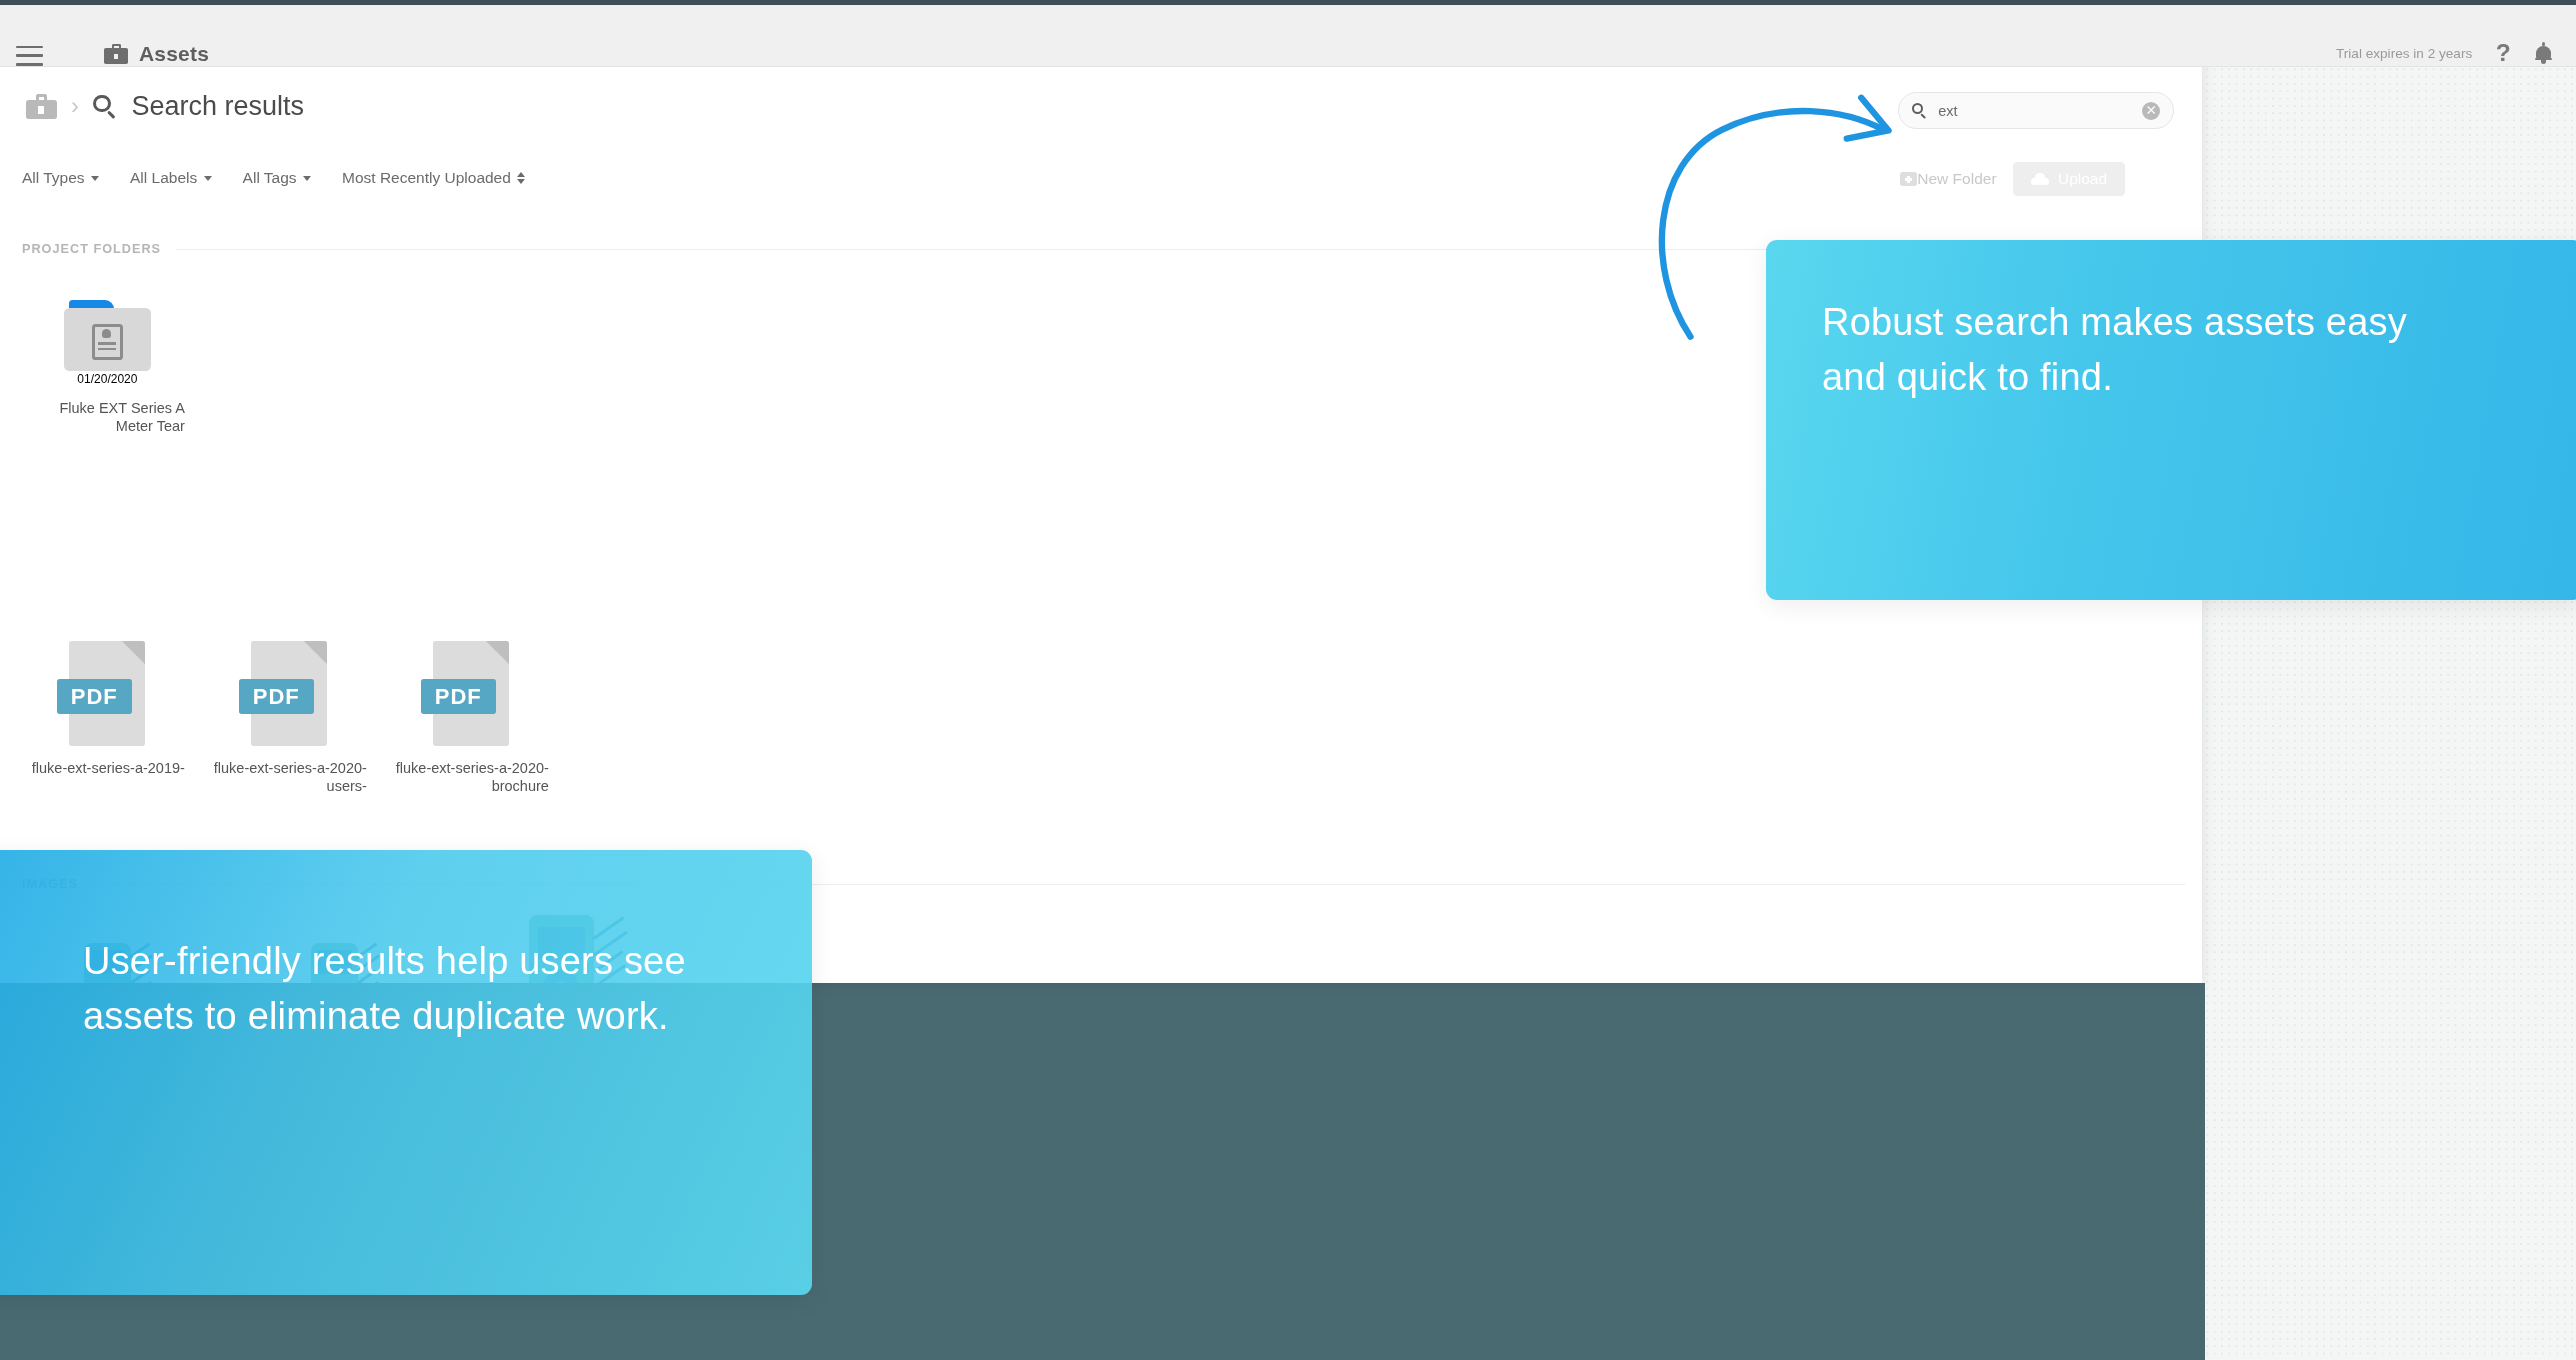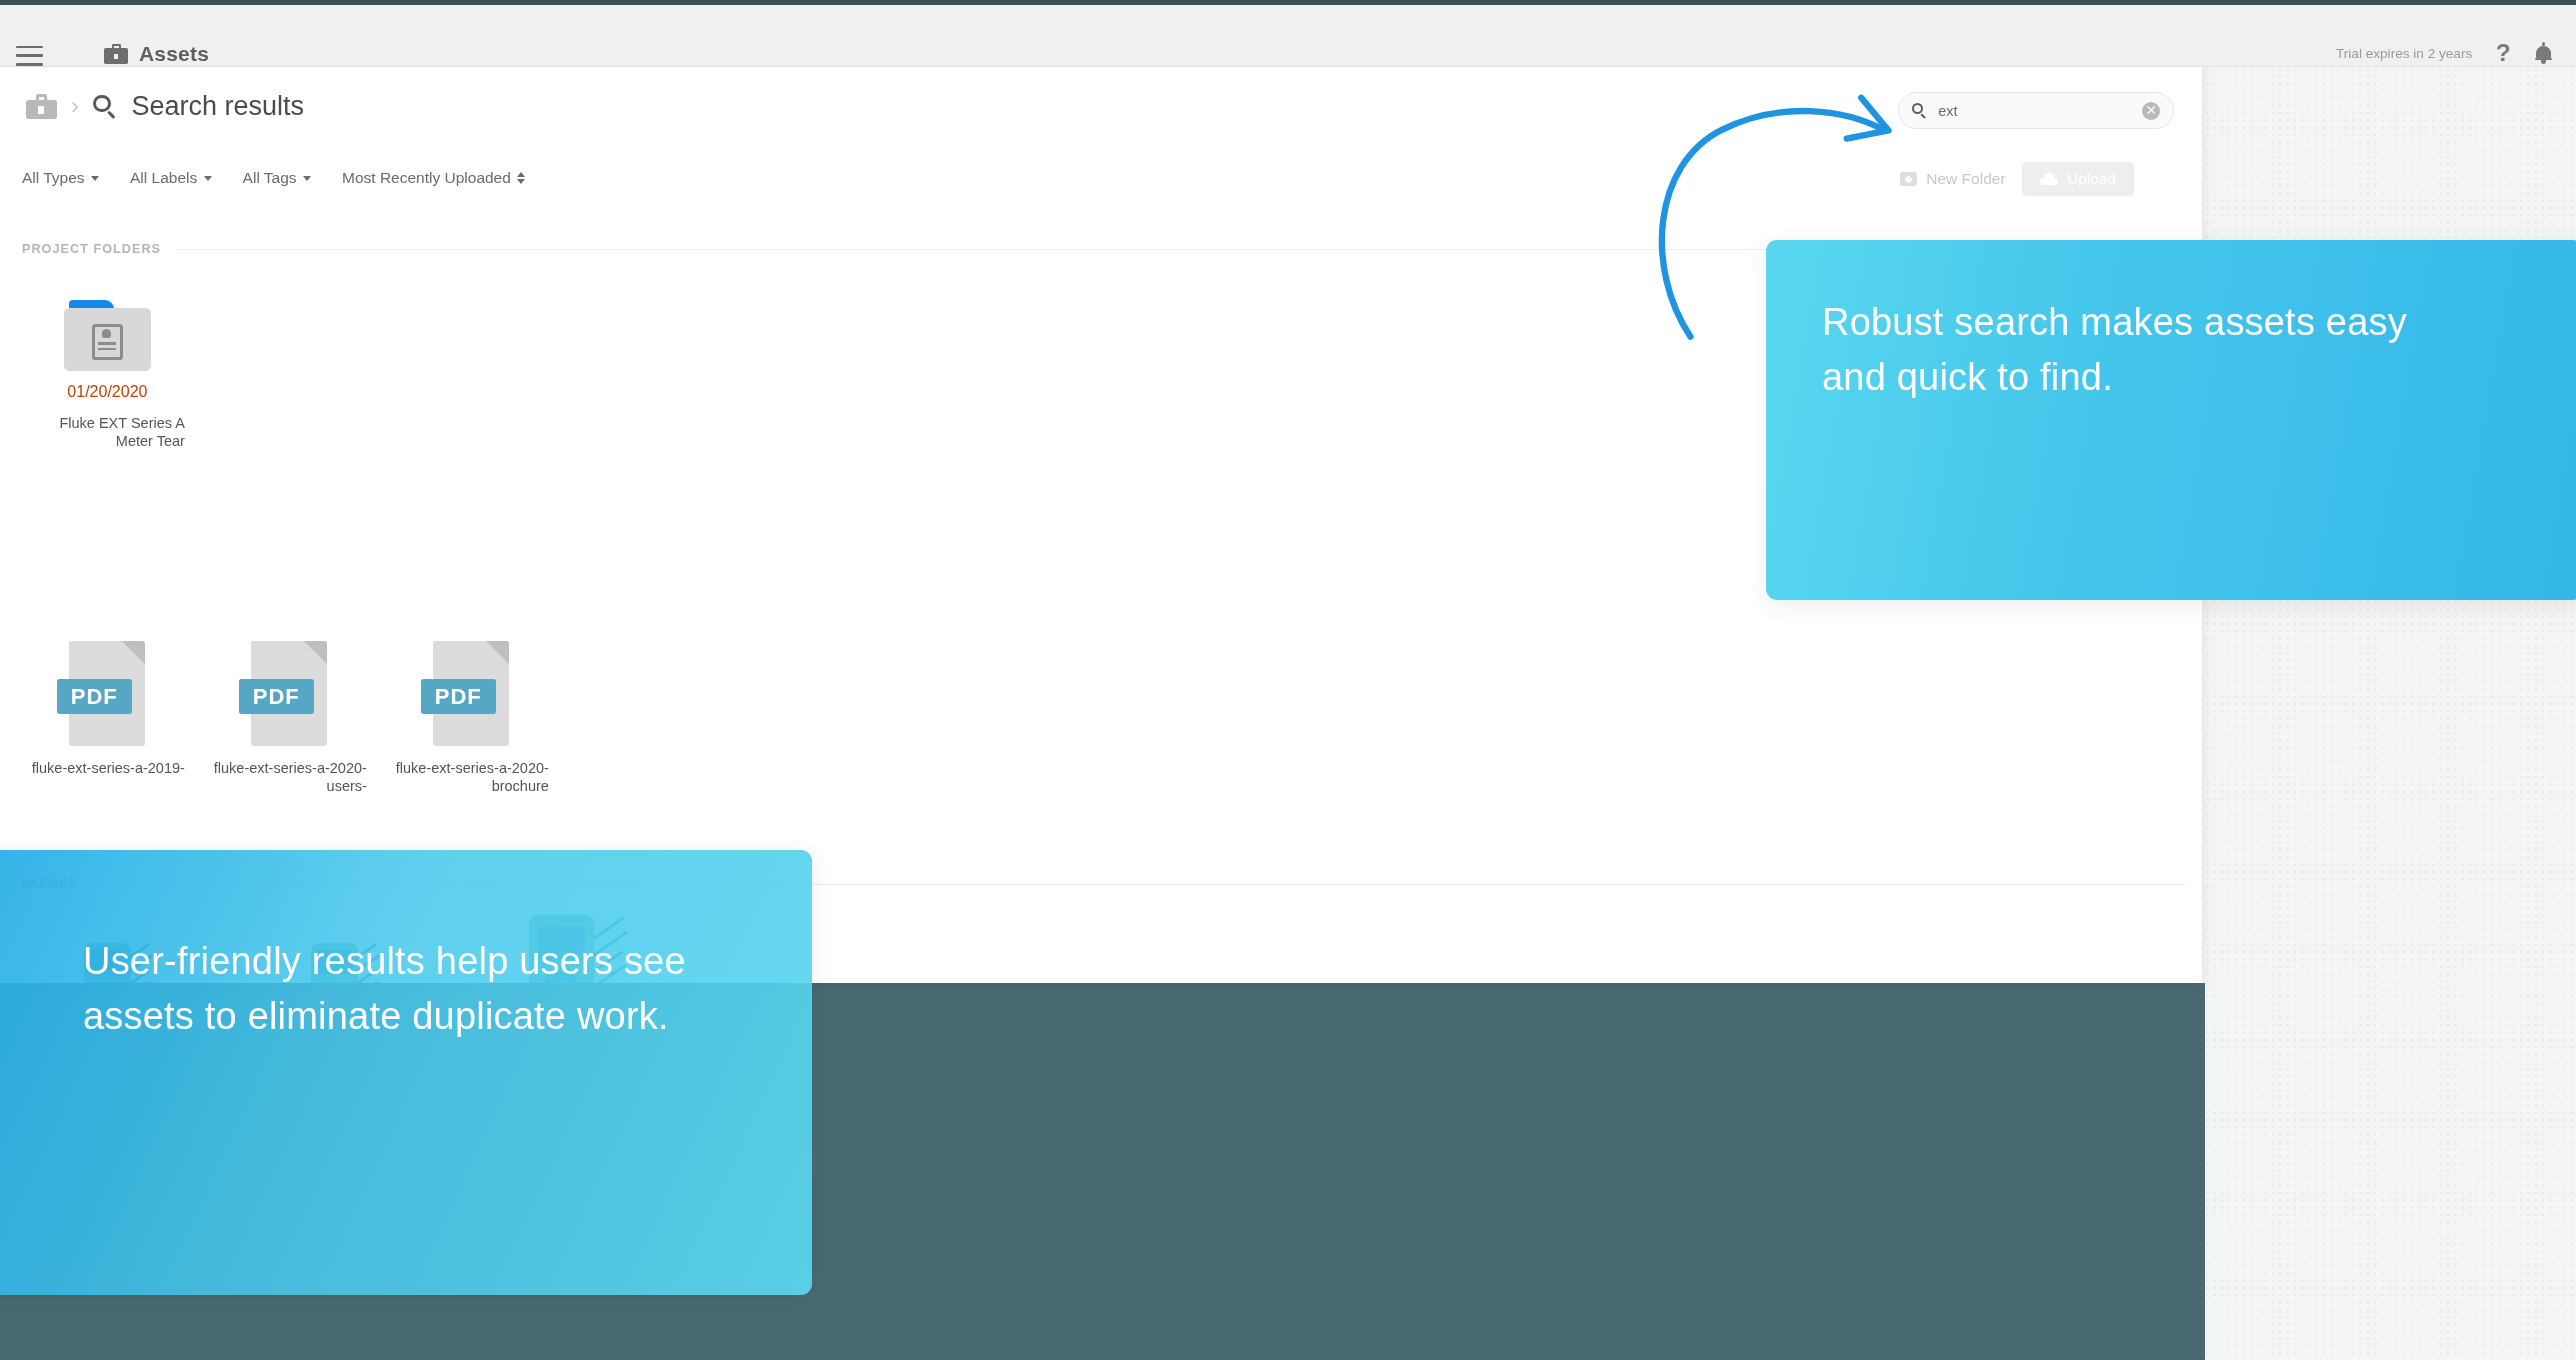--- a/index.html
+++ b/index.html
@@ -117,21 +117,21 @@
   #searchbox .clear {
     width: 18px; height:18px; border-radius:50%; background:#b9b9b9; color:#fafafa;
     font-size:13.6px; line-height:18px; text-align:center; cursor:pointer; flex:none; font-family:"Liberation Sans",sans-serif;
   }
 
   
   #actions {
     position:absolute; left: 1900px; top: 162px;
     display:flex; align-items:center; gap:16.4px;
   }
-  .newfolder { display:flex; align-items:center; gap:9px; font-size:15.5px; color:#c8c8c8; cursor:pointer; }
+  .newfolder { display:flex; align-items:center; font-size:15.5px; color:#c8c8c8; cursor:pointer; }
   .nf-ico { width:17.3px; height:14.5px; background:#dedede; border-radius:2.7px; position:relative; }
   .nf-ico:before { content:''; position:absolute; left:7.3px; top:3.6px; width:2.7px; height:7.3px; background:#fff; }
   .nf-ico:after  { content:''; position:absolute; left:5px; top:5.9px; width:7.3px; height:2.7px; background:#fff; }
   .upload-btn {
     display:flex; align-items:center; gap:9px;
     background:#eeeeee; color:#ffffff; font-size:15.5px;
     padding: 8.2px 18px; border-radius: 4.5px; border:none; cursor:pointer;
     font-family:"Liberation Sans", sans-serif;
   }
   .cloud-ico { width:18px; height:11.8px; position:relative; }
@@ -143,21 +143,21 @@
     position:absolute; left: 22px; width: 2163px;
     display:flex; align-items:center; gap: 14.5px;
   }
   .section-head span { font-size: 12.7px; letter-spacing: 1px; color:#b6b6b6; font-weight:bold; white-space:nowrap; }
   .section-head .rule { flex:1; height:0.9px; background:#ededed; }
 
   
   .grid { position:absolute; display:flex; gap: 0px; }
   .tile { width: 182px; display:flex; flex-direction:column; align-items:center; cursor:pointer; }
   .tile-label { margin-top: 12.7px; font-size:14.5px; color:#555; text-align:right; line-height:1.28; width: 155px; }
-  .tile-date { font-size: 16px; color:#c2410c; margin-top: 12px; }
+  .tile-date { font-size: 12px; color:#000000; margin-top: 1px; }
 
   
   .folder-art { width: 87px; height: 71px; position: relative; }
   .folder-art .tab { position:absolute; left:5.5px; top:0; width:45px; height:14.5px; background:#1787e8; border-radius:3.6px 9px 0 0; }
   .folder-art .body { position:absolute; left:0; top:8.2px; width:87px; height:63px; background:#d8d8d8; border-radius:5.5px; }
   .folder-art .doc { position:absolute; left:28px; top:23.6px; width:31px; height:36px; border:3.6px solid #8c8c8c; border-radius:3.6px; background:#d8d8d8; }
   .folder-art .doc .head { position:absolute; left:7.3px; top:2.7px; width:9px; height:9px; background:#8c8c8c; border-radius:50% 50% 2.7px 2.7px; }
   .folder-art .doc .l1 { position:absolute; left:2.7px; top:15.5px; width:18px; height:2.7px; background:#8c8c8c; }
   .folder-art .doc .l2 { position:absolute; left:2.7px; top:21px; width:18px; height:2.7px; background:#8c8c8c; }
 

